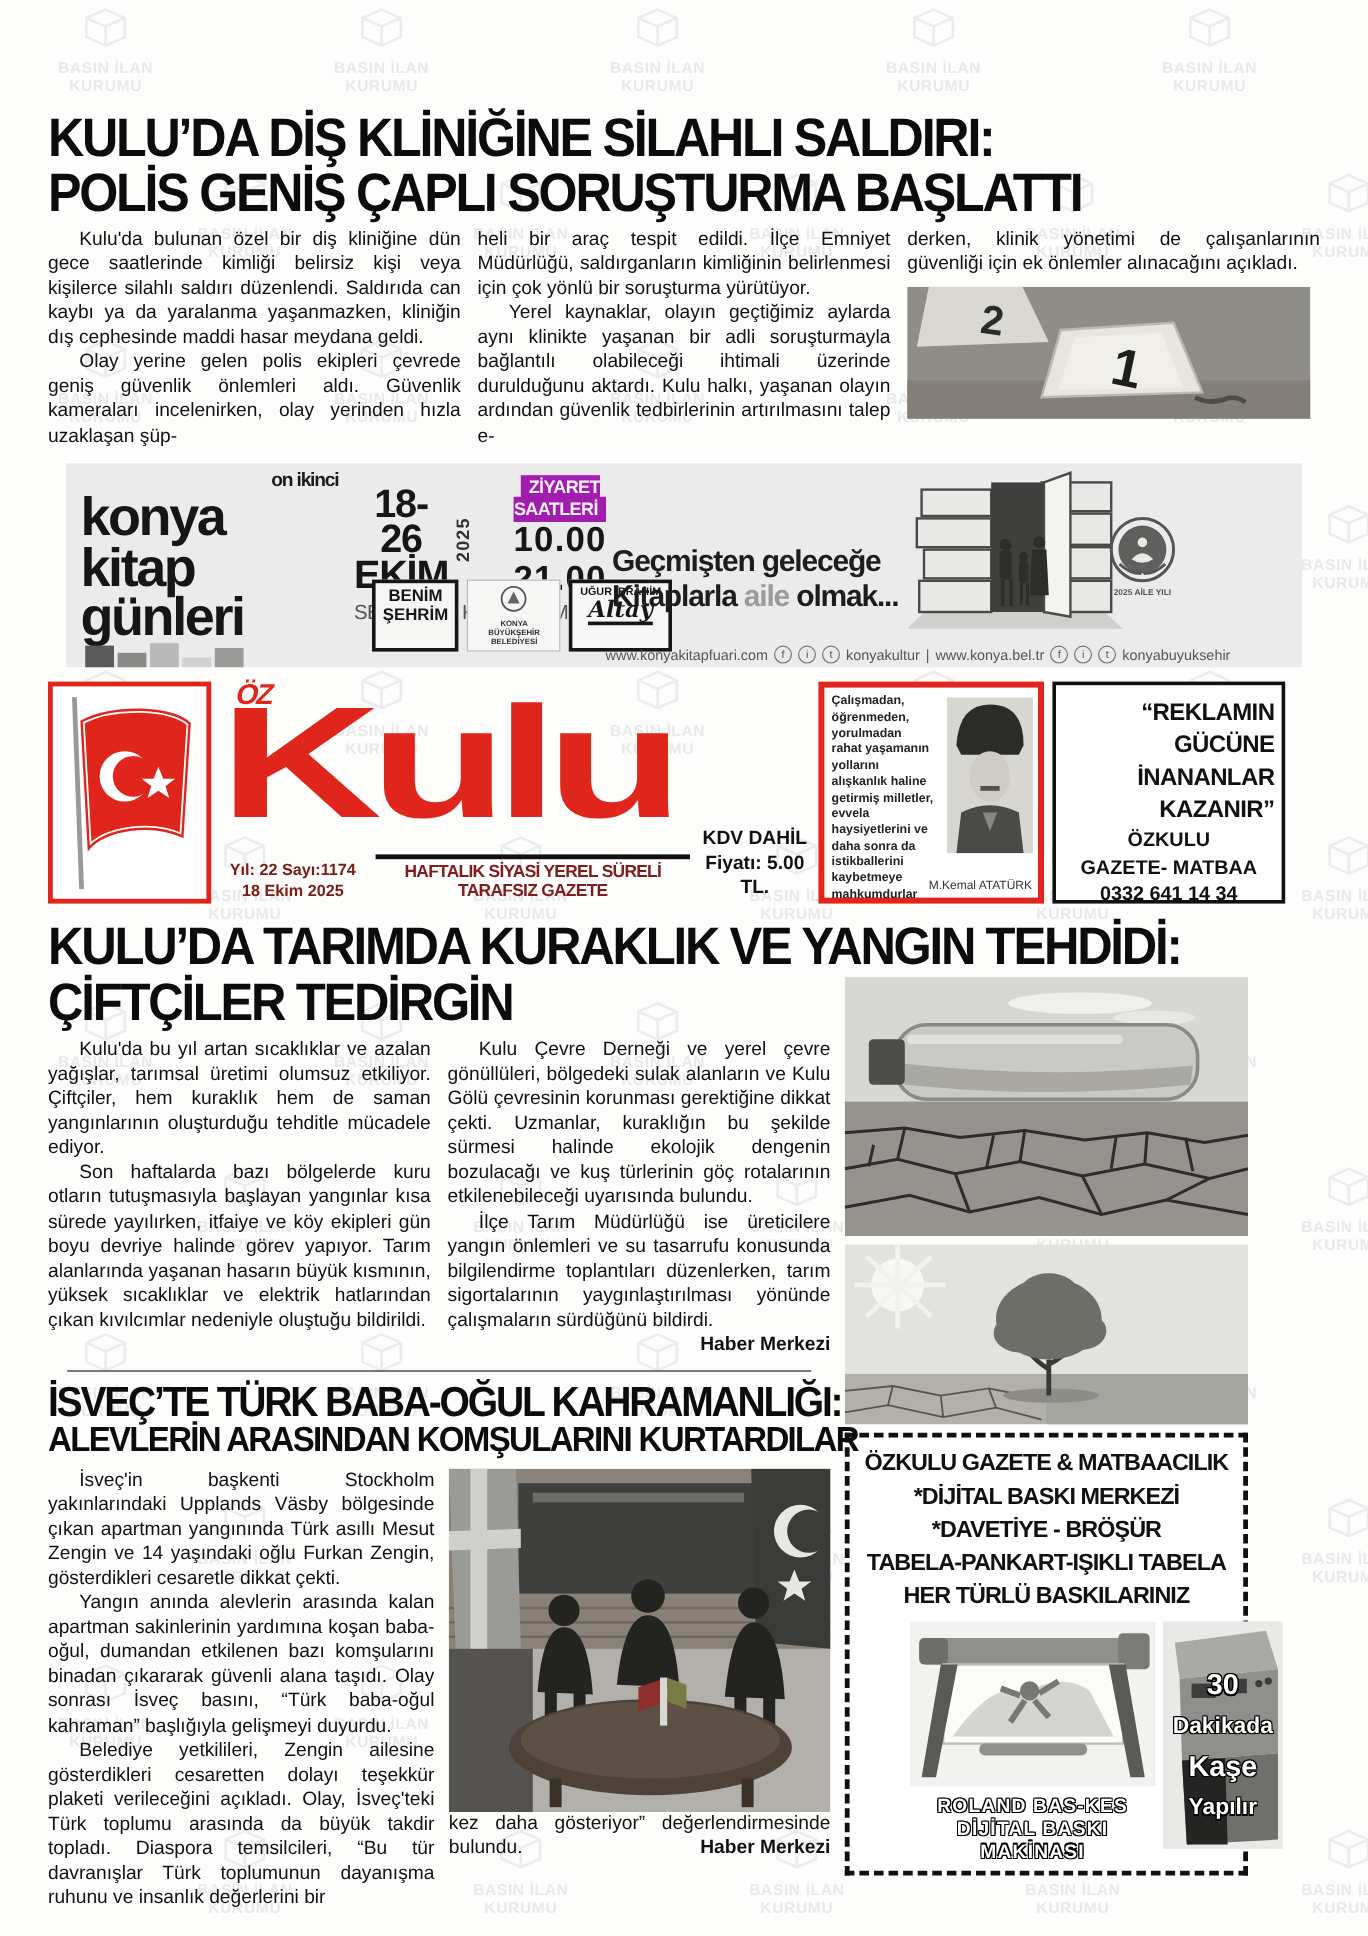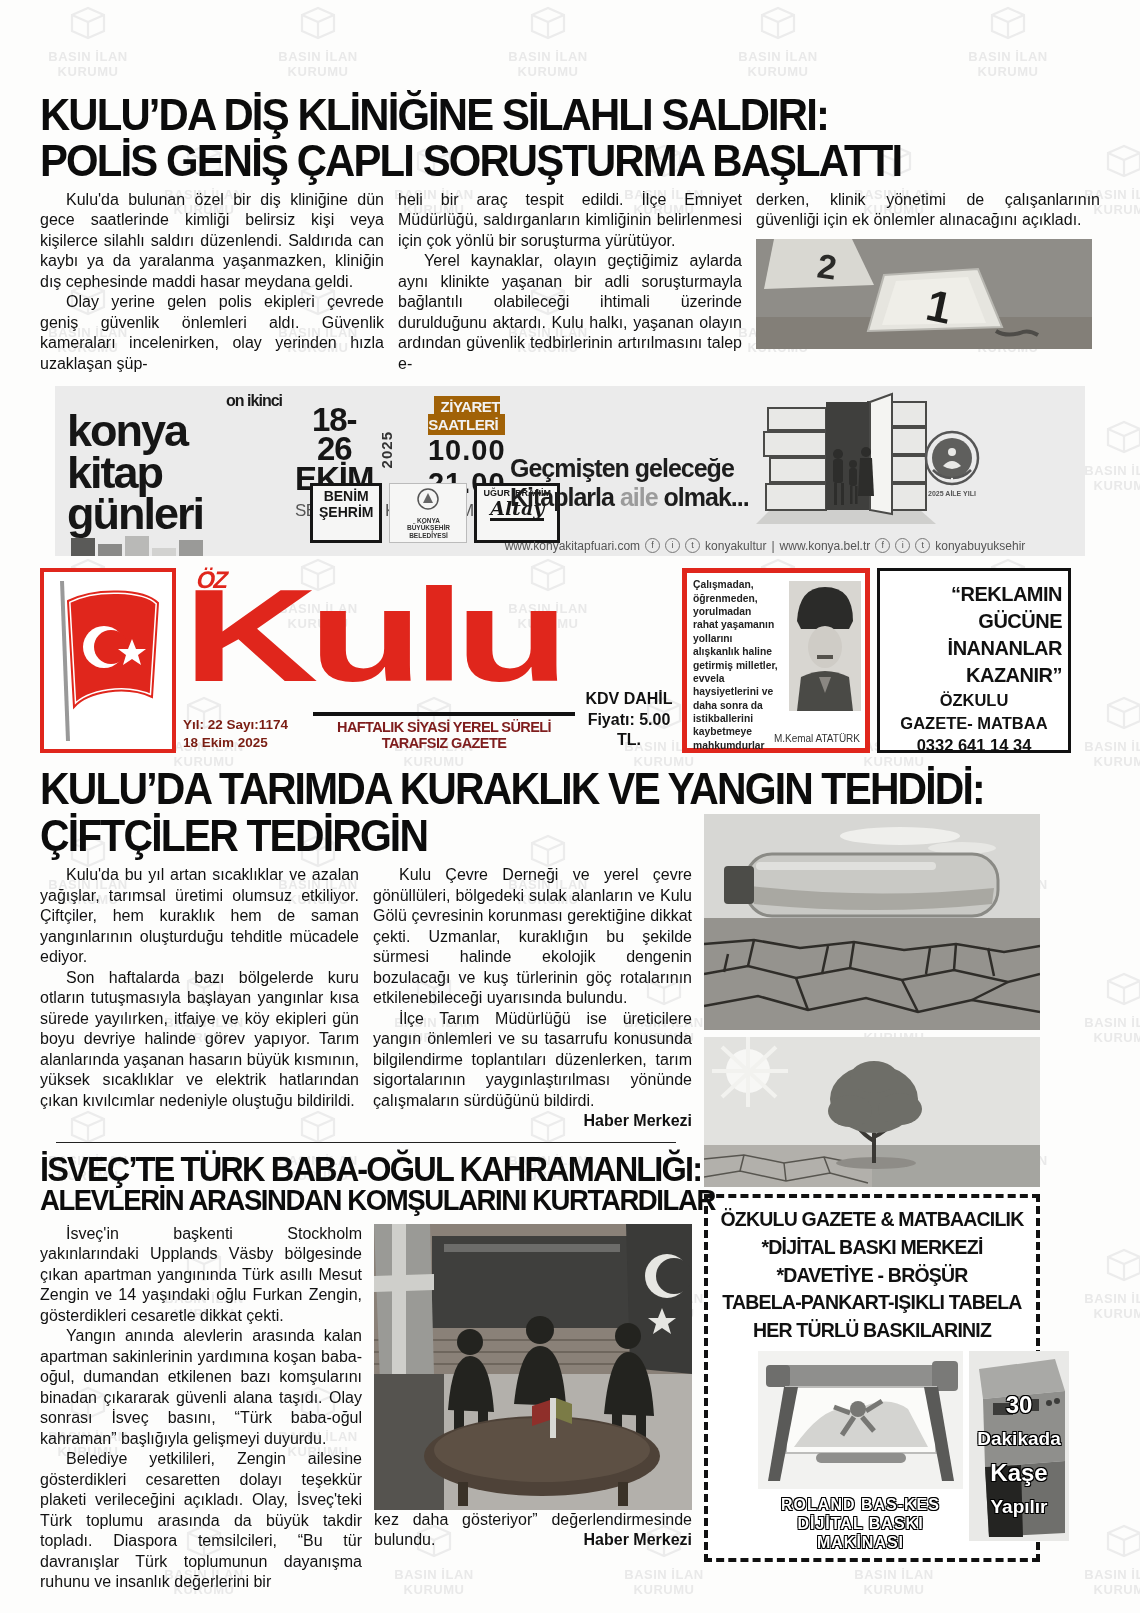--- a/index.html
+++ b/index.html
@@ -32,21 +32,21 @@
   .bk-edition{font-size:16px;font-weight:bold;letter-spacing:-1px;text-align:right;color:#1a1a1a;}
   .bk-title{font-size:45px;font-weight:800;letter-spacing:-2px;line-height:.92;color:#161616;}
   .bk-bars{display:flex;align-items:flex-end;gap:3px;height:26px;margin:2px 0 0 4px;}
   .bk-bars span{width:24px;display:inline-block;}
   .bk-script{font-family:"DejaVu Serif",serif;font-style:italic;font-size:24px;color:#222;
              text-align:right;margin-top:-8px;}
   .bk-dates{position:absolute;left:240px;top:12px;width:240px;}
   .bk-dates .row1{display:flex;align-items:center;gap:4px;text-align:center;}
   .bk-dd{font-size:33px;font-weight:800;letter-spacing:-1px;color:#161616;line-height:.9;}
   .bk-year{writing-mode:vertical-rl;transform:rotate(180deg);font-size:15px;font-weight:bold;color:#333;letter-spacing:1px;}
-  .bk-visit{background:#a16207;color:#f2f2f2;font-weight:bold;font-size:15px;padding:2px 7px;letter-spacing:-0.5px;}
+  .bk-visit{background:#a21caf;color:#f2f2f2;font-weight:bold;font-size:15px;padding:2px 7px;letter-spacing:-0.5px;}
   .bk-hours{font-size:29px;font-weight:800;color:#161616;letter-spacing:1px;}
   .bk-venue{font-size:17px;color:#555;letter-spacing:-0.5px;margin-top:1px;}
   .bk-sponsors{position:absolute;left:255px;top:97px;display:flex;gap:7px;align-items:stretch;}
   .spon{background:#f6f6f5;border:3px solid #161616;padding:3px 6px;text-align:center;
         font-weight:800;font-size:14px;line-height:1.1;color:#161616;}
   .spon.mid{border-color:#bbb;border-width:1px;font-size:6.5px;font-weight:bold;color:#333;width:64px;display:flex;flex-direction:column;align-items:center;justify-content:flex-end;}
   .spon .script{font-family:"DejaVu Serif",serif;font-style:italic;font-size:19px;font-weight:bold;
                 border-bottom:3px solid #161616;display:inline-block;line-height:1;}
   .spon .tiny{font-size:9px;}
   .bk-slogan{position:absolute;left:455px;top:68px;width:290px;font-weight:800;font-size:25px;
@@ -61,21 +61,21 @@
 
   
   .masthead{display:flex;gap:7px;margin-top:12px;height:185px;}
   .flagbox{width:128px;border:4px solid #e0261c;background:#fff;display:flex;align-items:center;justify-content:center;}
   .mh-center{width:492px;position:relative;}
   .oz{position:absolute;left:14px;top:-2px;color:#e0261c;font-weight:800;font-size:24px;
       letter-spacing:-2px;transform:skewX(-12deg);}
   .kulu-text{display:inline-block;font-size:132px;font-weight:800;color:#e0261c;letter-spacing:-7px;
              line-height:.88;margin-top:10px;transform:scaleX(1.42);transform-origin:left center;}
   .mh-row{position:absolute;bottom:2px;left:0;right:0;display:flex;align-items:flex-end;gap:8px;}
-  .mh-issue{width:122px;font-weight:bold;font-size:13.5px;color:#7a1d12;line-height:1.3;}
+  .mh-issue{width:122px;text-align:center;font-weight:bold;font-size:13.5px;color:#7a1d12;line-height:1.3;}
   .mh-sub{flex:1;border-top:4px solid #111;padding-top:3px;font-weight:bold;font-size:14.5px;
           letter-spacing:-0.6px;color:#7f1d1d;text-align:center;}
   .mh-price{width:92px;text-align:center;font-weight:bold;font-size:16px;line-height:1.3;color:#111;}
   .quotebox{width:168px;border:5px solid #e0261c;background:#fff;position:relative;padding:5px 4px 4px 6px;}
   .quote{font-size:10.3px;font-weight:bold;line-height:1.3;color:#222;width:85px;}
   .q-photo{position:absolute;right:4px;top:8px;}
   .q-author{position:absolute;right:5px;bottom:4px;font-size:10px;color:#333;}
   .adverse{width:176px;border:3px solid #111;background:#fff;text-align:center;padding:10px 6px 0 6px;}
   .adverse .big{font-weight:800;font-size:20px;letter-spacing:-0.5px;line-height:1.35;color:#111;text-align:right;}
   .adverse .med{font-weight:800;font-size:16.5px;line-height:1.35;color:#111;}

